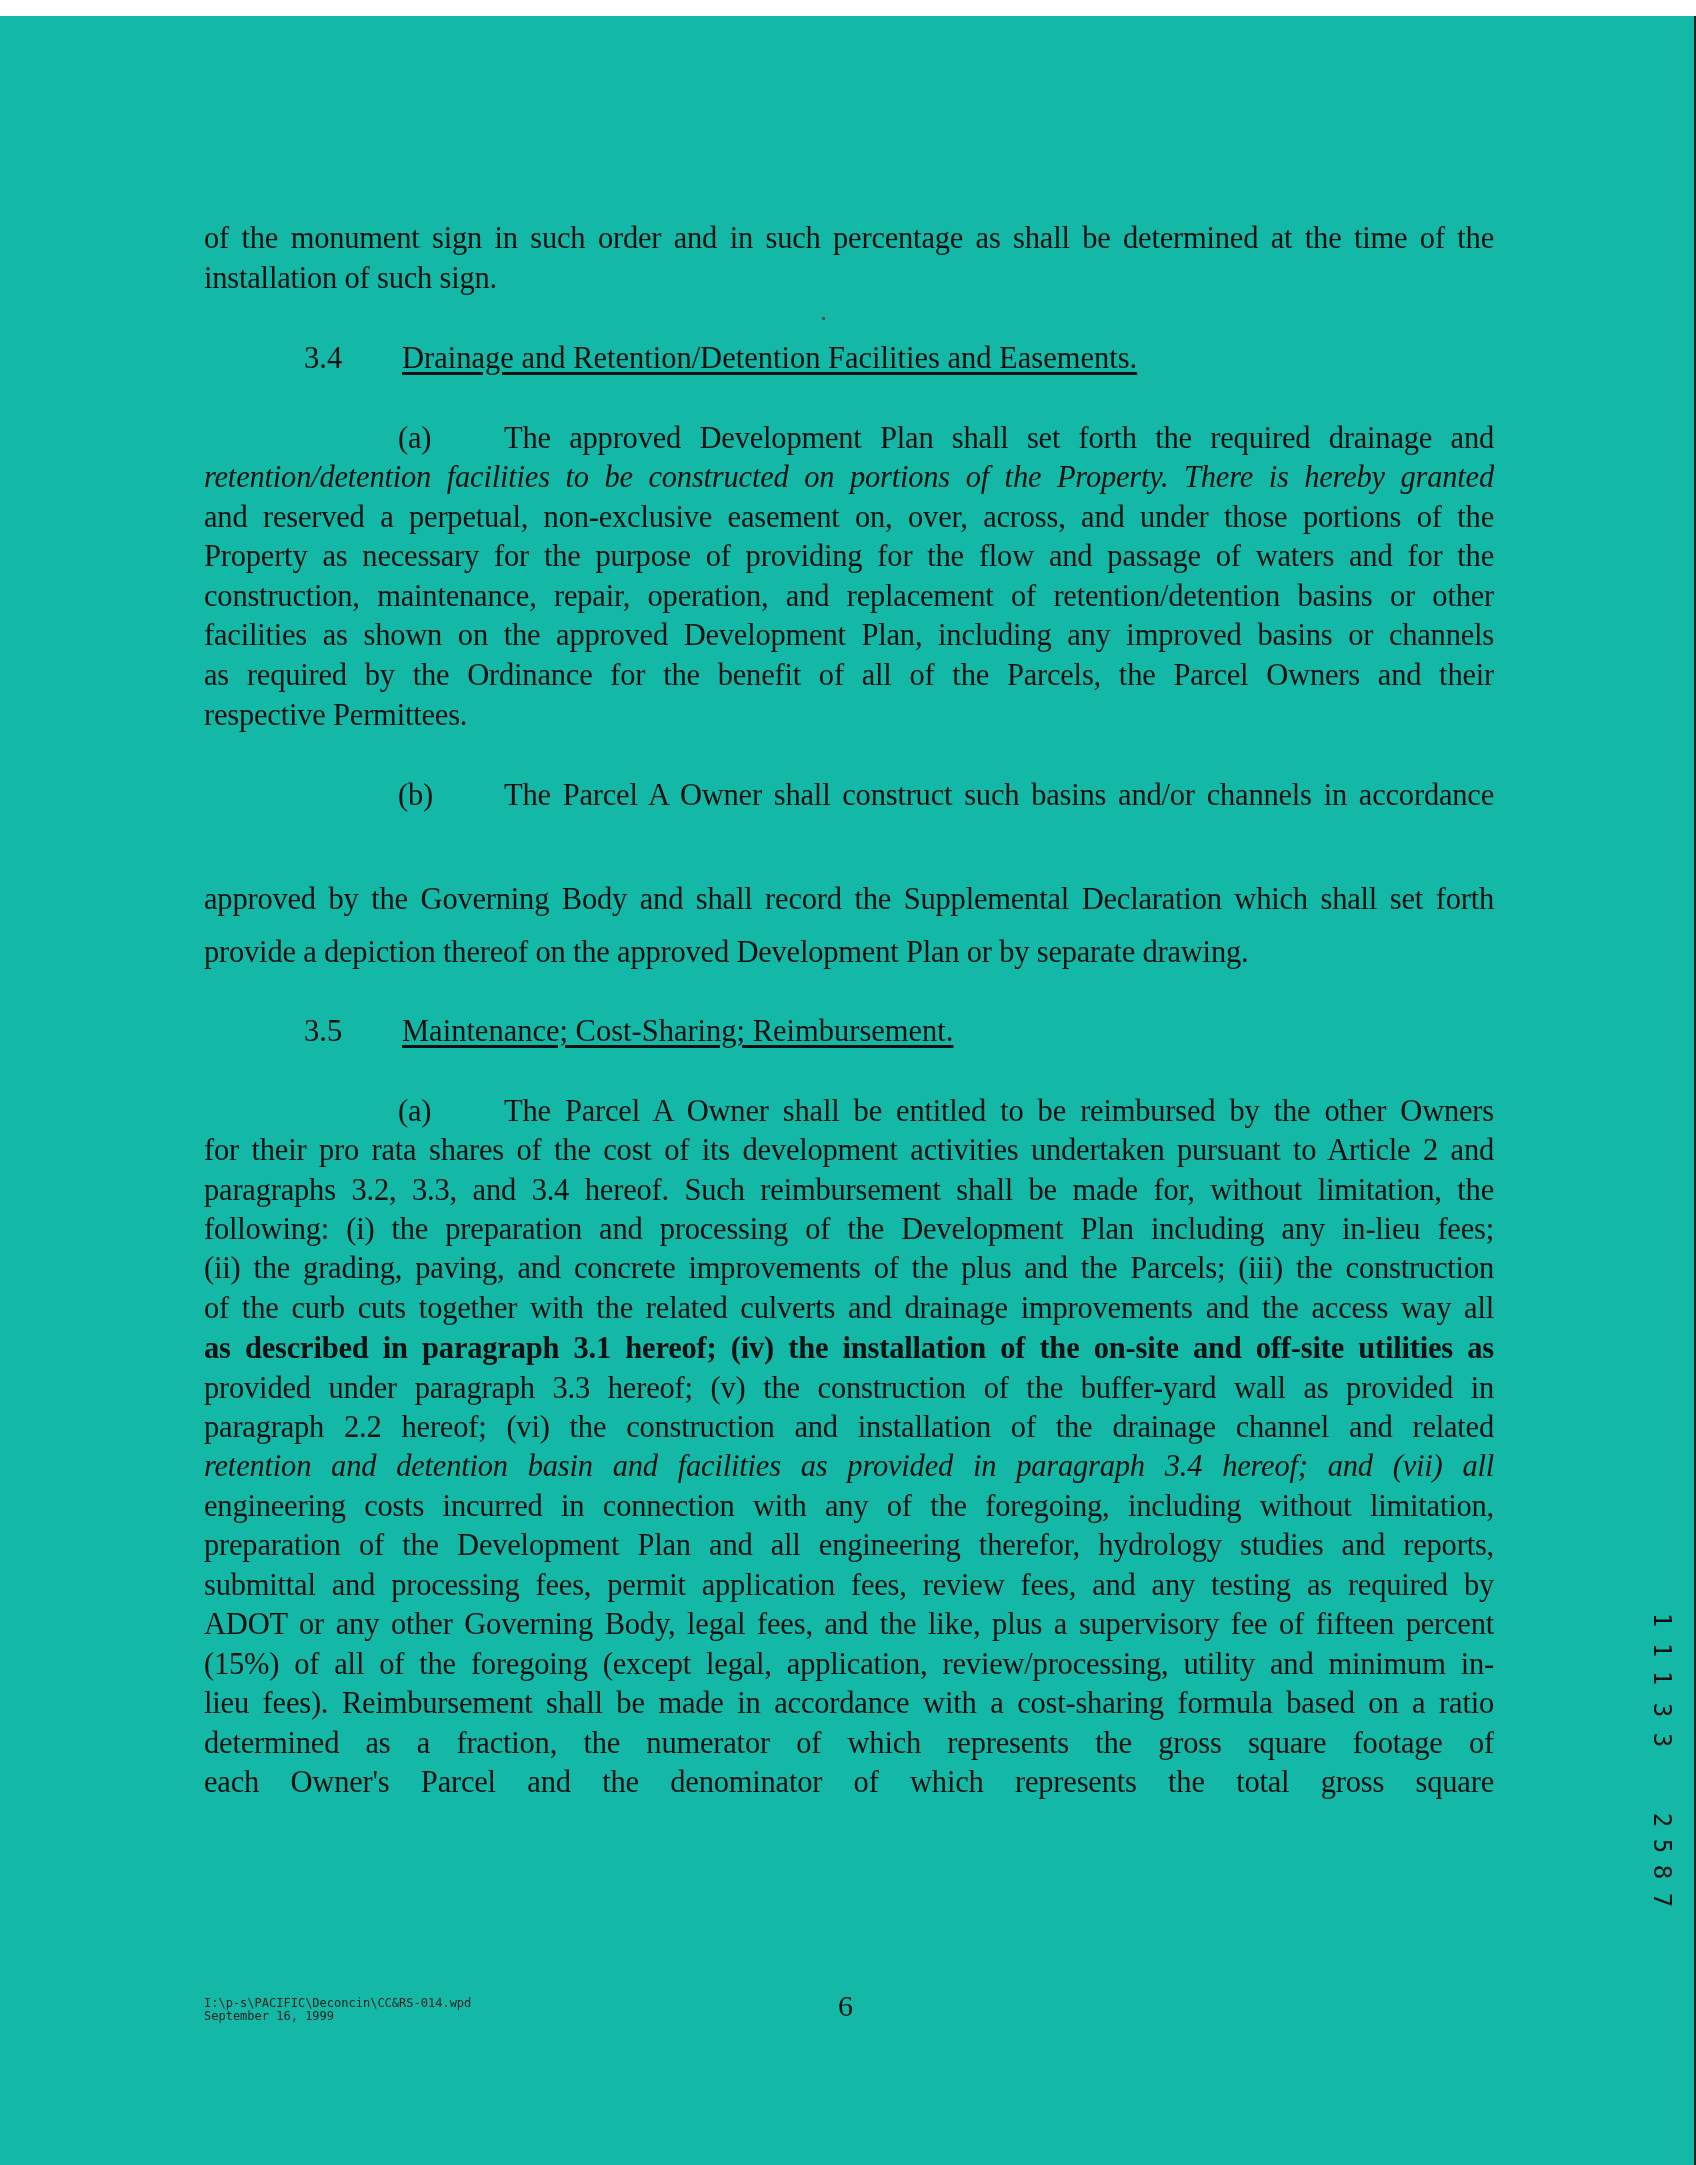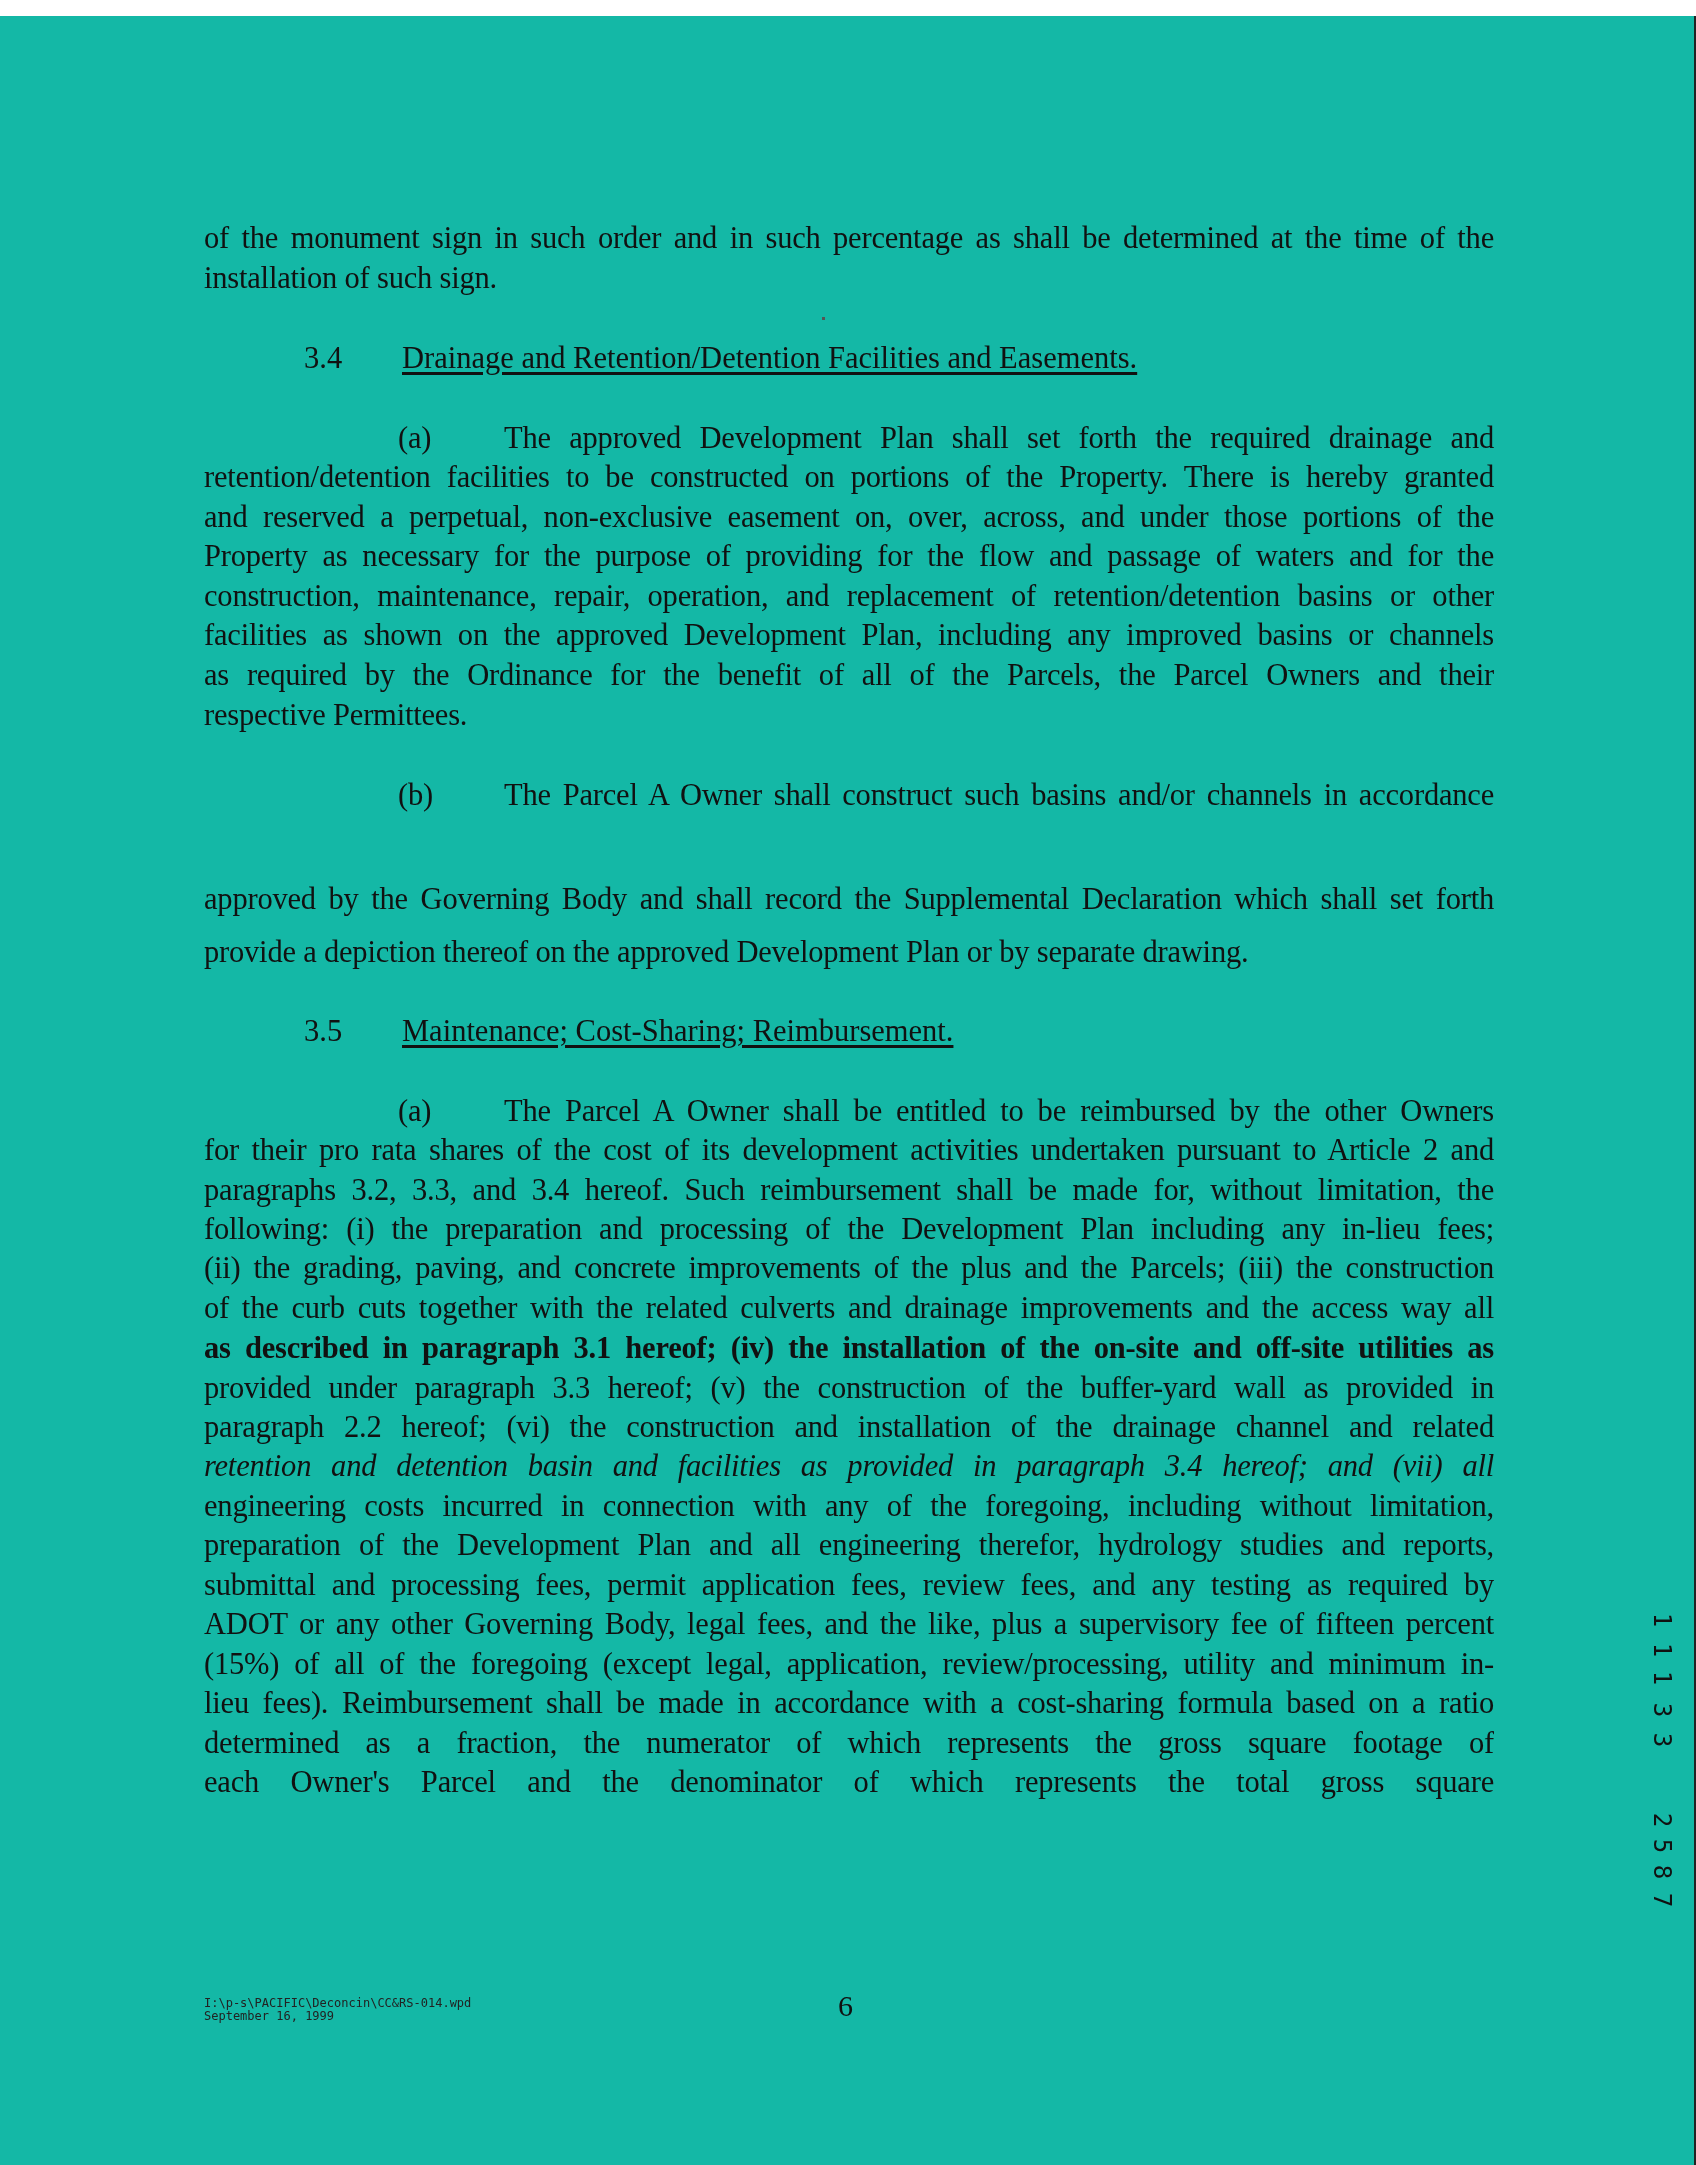--- a/index.html
+++ b/index.html
@@ -34,21 +34,21 @@
 
   <div class="heading" style="left:304px; top:324px;">
     <span class="num">3.4</span>
     <span class="title">Drainage and Retention/Detention Facilities and Easements.</span>
   </div>
 
   <div class="line" style="top:404px;">
     <span class="sub-label" style="left:194px;">(a)</span>
   </div>
   <div class="line just" style="top:404px; left:504px; width:990px;">The approved Development Plan shall set forth the required drainage and</div>
-  <div class="line just" style="top:443px;">retention/detention facilities to be constructed on portions of the Property.  There is hereby granted</div>
+  <div class="line just" style="top:443px;font-style:italic;">retention/detention facilities to be constructed on portions of the Property.  There is hereby granted</div>
   <div class="line just" style="top:483px;">and reserved a perpetual, non-exclusive easement on, over, across, and under those portions of the</div>
   <div class="line just" style="top:522px;">Property as necessary for the purpose of providing for the flow and passage of waters and for the</div>
   <div class="line just" style="top:562px;">construction, maintenance, repair, operation, and replacement of retention/detention basins or other</div>
   <div class="line just" style="top:601px;">facilities as shown on the approved Development Plan, including any improved basins or channels</div>
   <div class="line just" style="top:641px;">as required by the Ordinance for the benefit of all of the Parcels, the Parcel Owners and their</div>
   <div class="line" style="top:681px;">respective Permittees.</div>
 
   <div class="line" style="top:761px;">
     <span class="sub-label" style="left:194px;">(b)</span>
   </div>

